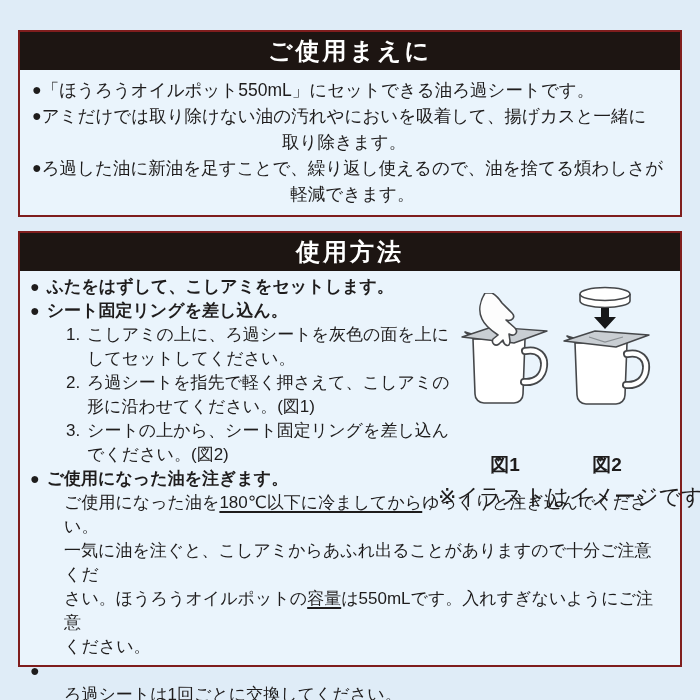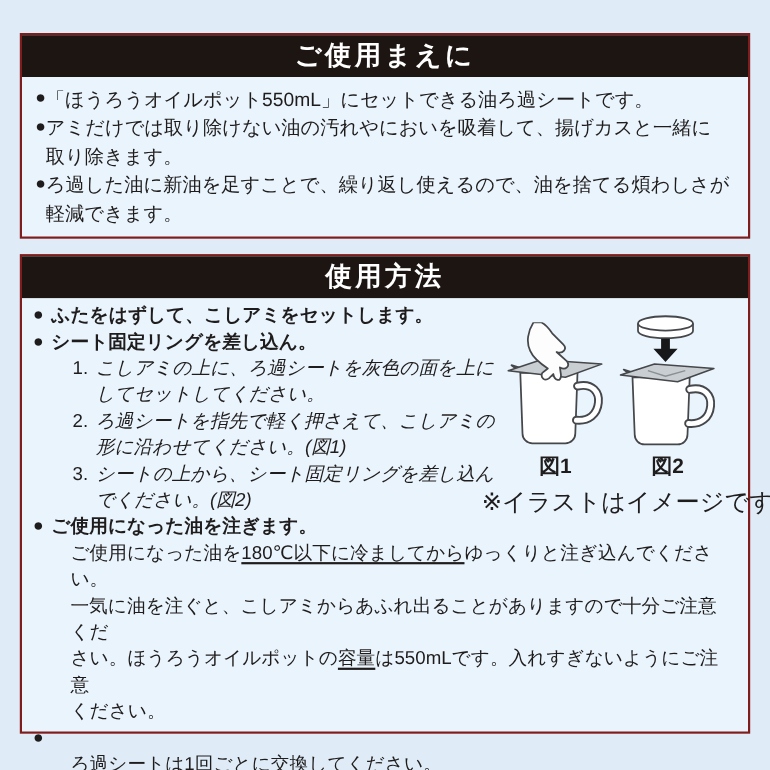--- a/index.html
+++ b/index.html
@@ -17,39 +17,39 @@
   #panel1{top:30px;height:187px;}
   #panel2{top:231px;height:436px;}
   .panel-header{
     background:#1d1512;color:#ffffff;height:38px;line-height:38px;
     text-align:center;font-weight:bold;font-size:24px;letter-spacing:3px;
   }
   
   .p1-body{padding:7px 14px 4px 12px;font-size:17.5px;line-height:26px;}
   .b-row{display:flex;align-items:flex-start;}
   .b-row .blt{flex:none;font-size:16px;line-height:26px;}
-  .b-row .btxt{white-space:pre-line;}
+  .b-row .btxt{white-space:pre-line;text-align:center;}
   
   .p2-body{position:relative;padding:4px 16px 4px 10px;font-size:17px;line-height:24px;}
   .step{display:flex;align-items:flex-start;font-weight:bold;}
   .step .blt{flex:none;font-size:16px;line-height:24px;margin-right:7px;}
   .substep{display:flex;align-items:flex-start;padding-left:36px;}
   .substep .num{flex:none;width:21px;}
-  .substep .stxt{white-space:pre-line;font-style:italic;}
+  .substep .stxt{white-space:pre-line;}
   .wrap-text{padding-left:34px;white-space:pre-line;}
   .uline{
     text-decoration:underline;
     text-decoration-thickness:1.5px;
     text-underline-offset:3px;
     text-align:right;
   }
   
   .figures{position:absolute;top:14px;right:6px;width:236px;}
   .fig-row{display:flex;justify-content:center;align-items:flex-end;gap:14px;}
-  .fig{display:flex;flex-direction:column;align-items:center;}
+  .fig{display:flex;flex-direction:column;align-items:center;gap:40px;}
   .fig-label{font-weight:bold;font-size:19px;line-height:22px;margin-top:3px;}
   .fig-note{font-size:22px;margin-top:9px;white-space:nowrap;}
   svg .ln{stroke:#45474a;stroke-width:1.6;fill:#ffffff;stroke-linejoin:round;}
   svg .sheet{fill:#c9ced3;stroke:#45474a;stroke-width:1.4;stroke-linejoin:round;}
 </style>
 </head>
 <body>
 
 <section class="panel" id="panel1">
   <div class="panel-header">ご使用まえに</div>

